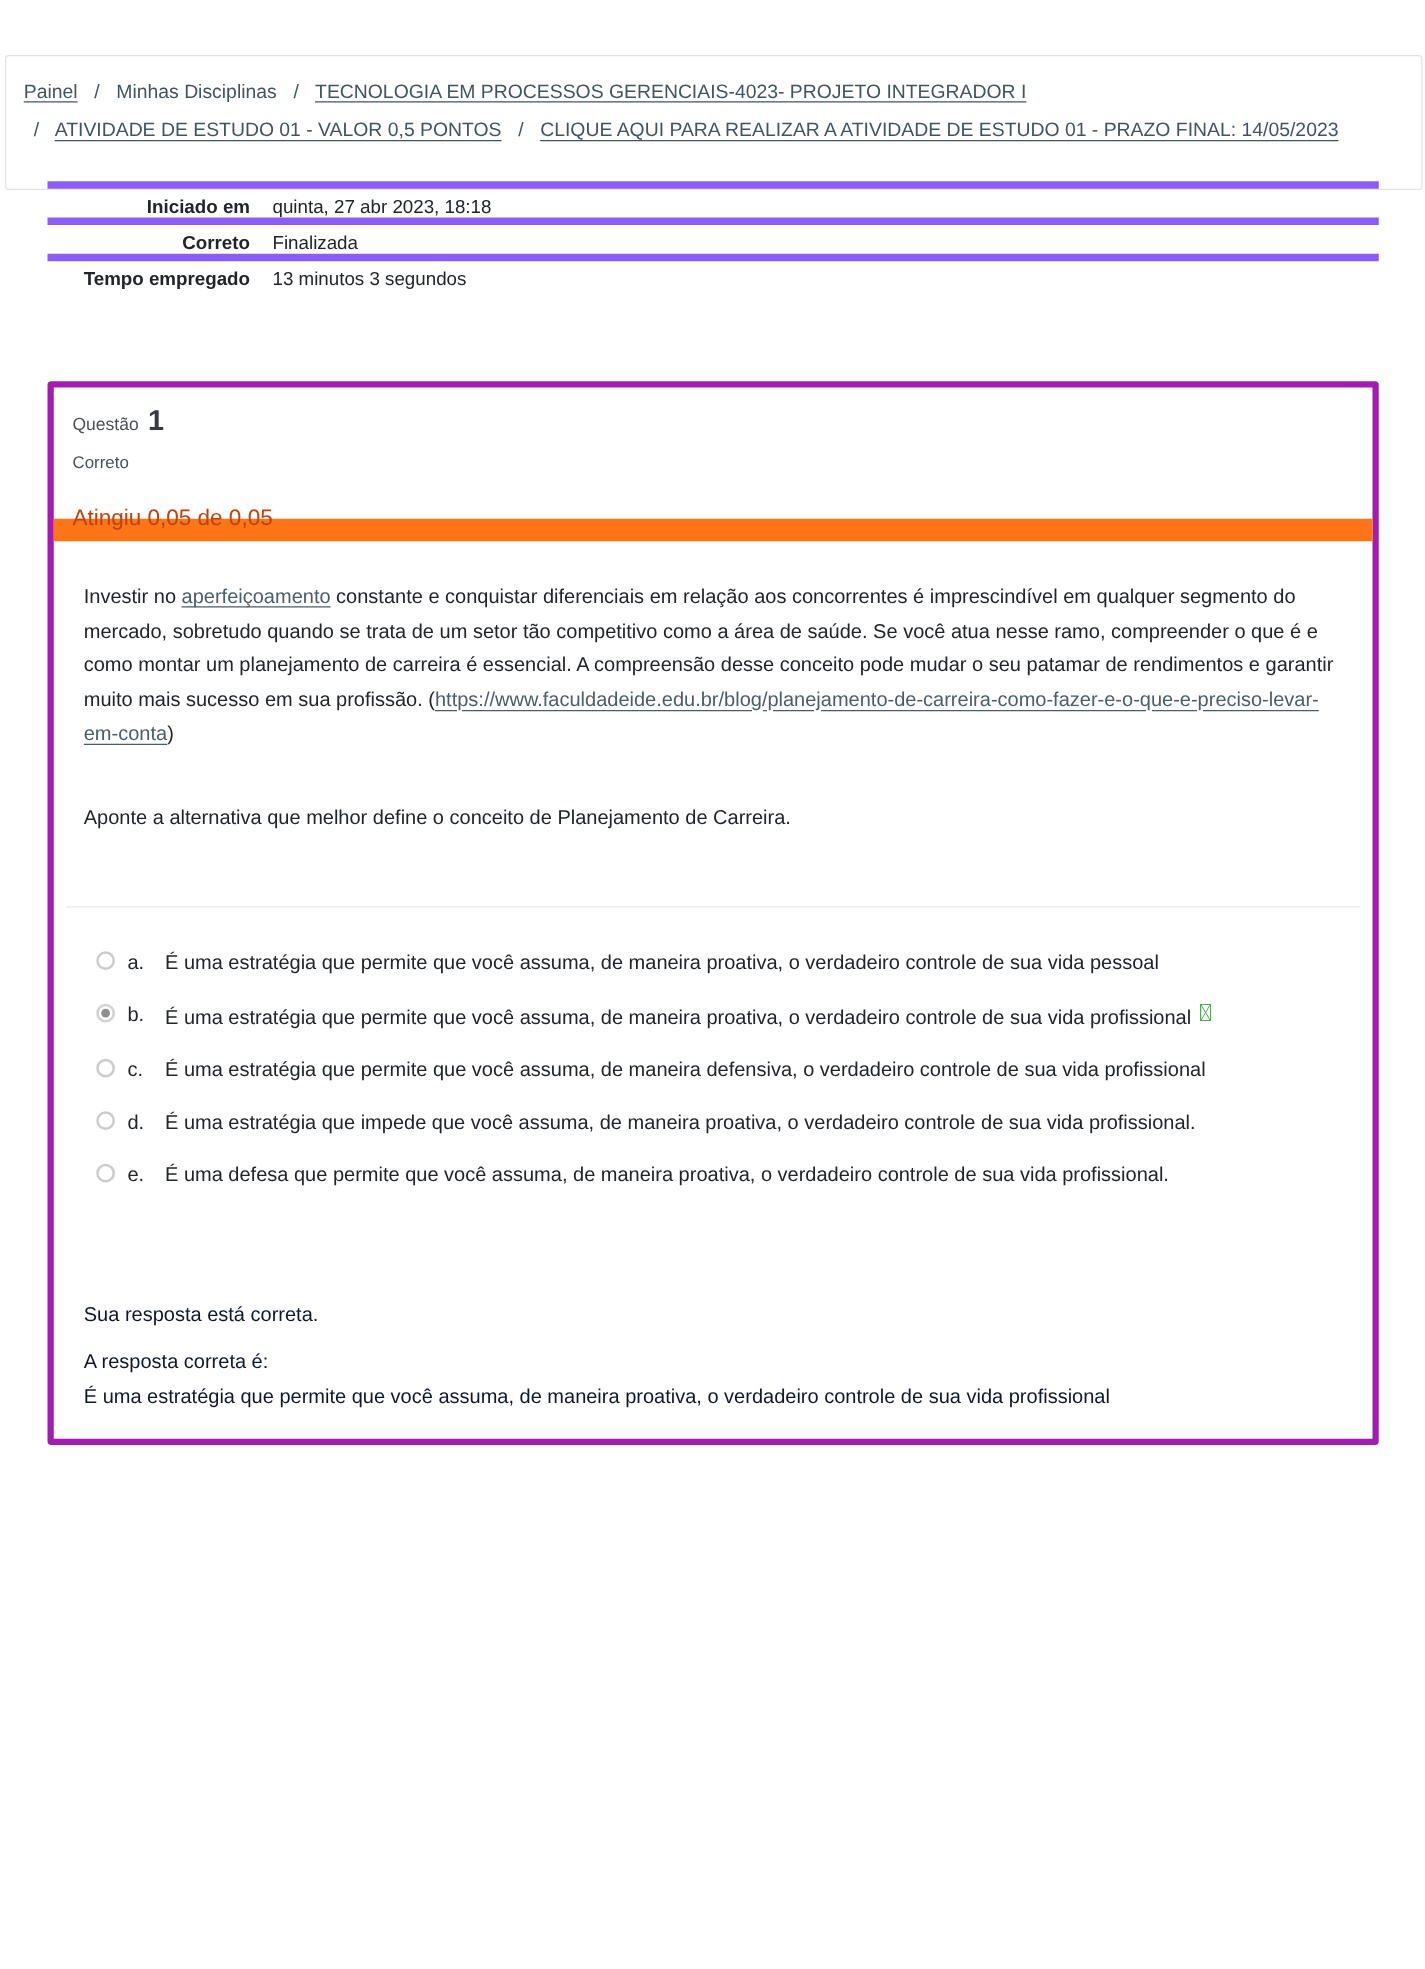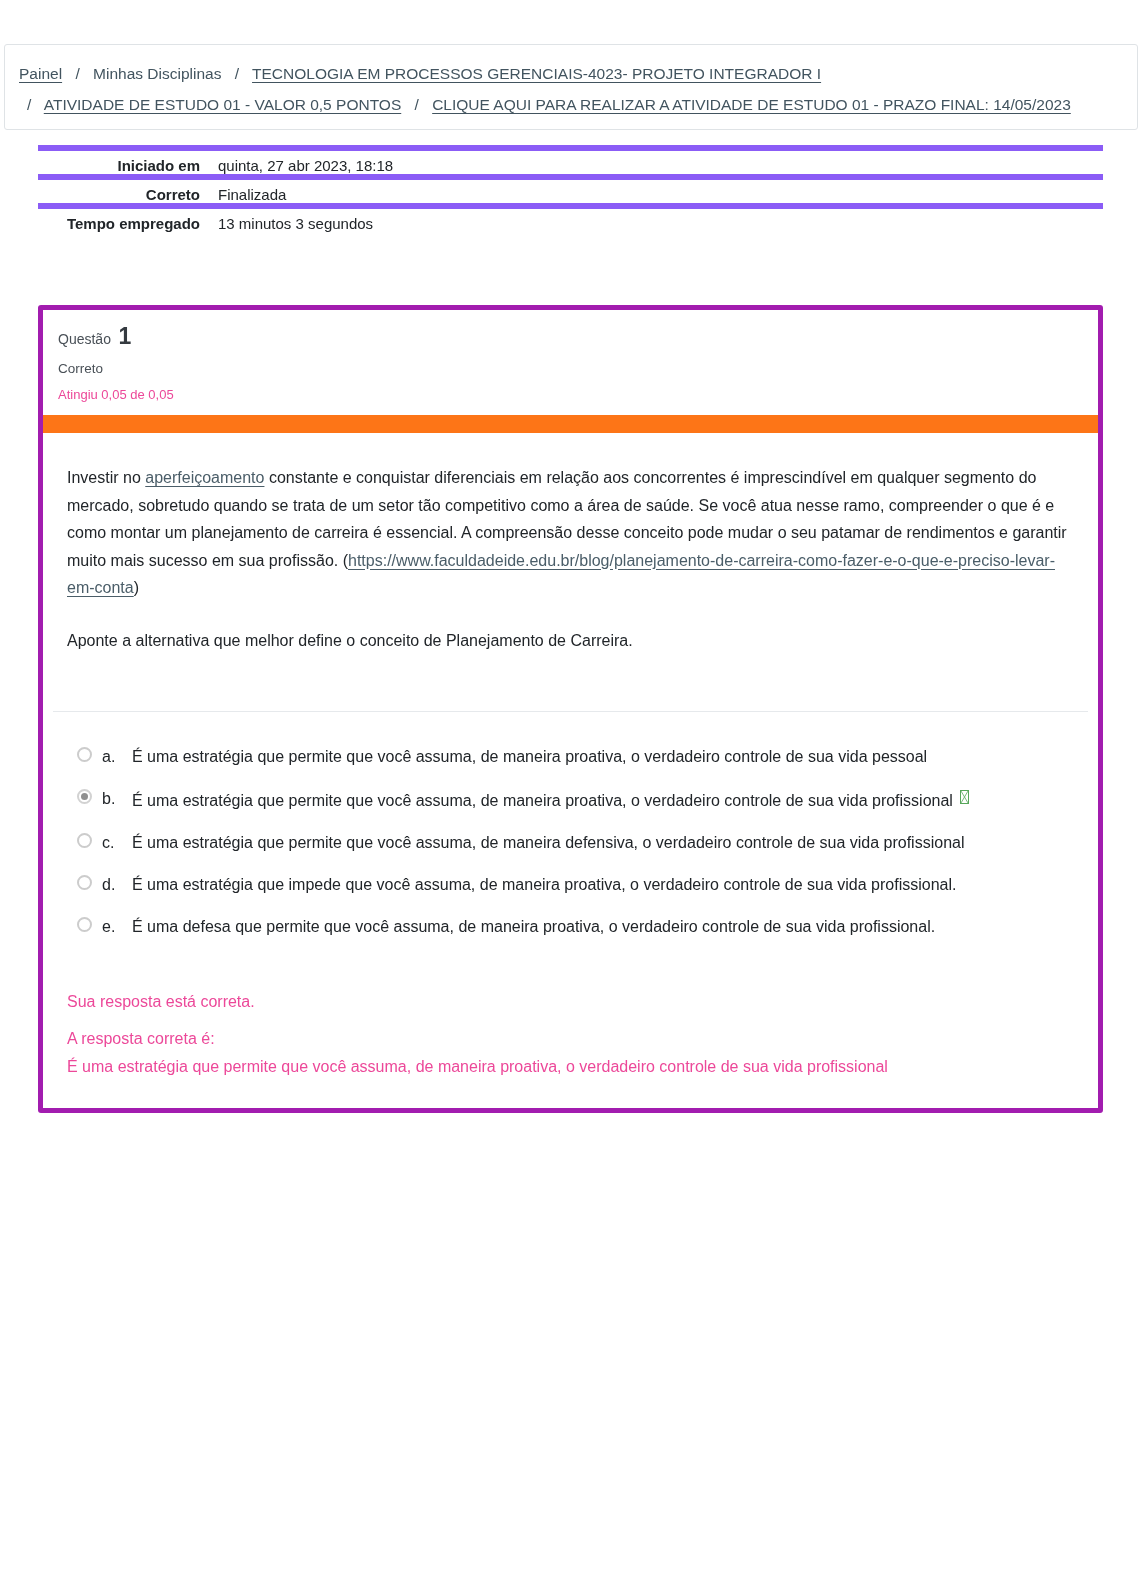--- a/index.html
+++ b/index.html
@@ -13,21 +13,21 @@
   }
   :root { }
 
   
   .breadcrumb-box {
     position: absolute;
     left: 4px; top: 44px;
     width: 1134px;
     border: 1px solid #dfe3e6;
     border-radius: 3px;
-    padding: 13px 12px 9px 14px;
+    padding: 13px 12px 31px 14px;
     background: #fff;
   }
   .crumb-row {
     font-size: 15.5px;
     line-height: 31px;
     color: #42545f;
     white-space: nowrap;
   }
   .crumb-row .sep { margin: 0 9px; color: #42545f; }
   .crumb-row .sep.lead { margin-left: 8px; }
@@ -75,41 +75,41 @@
     background: #fff;
   }
   .q-info {
     padding: 13px 16px 0 15px;
     height: 105px;
   }
   .q-no-line { line-height: 26px; }
   .q-no-label { font-size: 14px; color: #495057; }
   .q-no-number { font-size: 23px; font-weight: 700; color: #343a40; padding-left: 3px; }
   .q-state { font-size: 13.5px; color: #495057; margin-top: 9px; }
-  .q-points { font-size: 13px; color: #ec4899; margin-top: 11px; }
+  .q-points { font-size: 18px; color: #c2410c; margin-top: 27px; }
   .q-accent-bar {
     height: 18px;
     width: 100%;
     background: #fd7517;
   }
   .q-content {
     padding: 31px 24px 20px 24px;
     font-size: 16px;
     line-height: 27.5px;
     color: #212529;
   }
   .q-text a, .q-link {
     color: #4a5d68;
     text-decoration: underline;
     text-underline-offset: 3px;
     cursor: pointer;
     overflow-wrap: anywhere;
   }
   .q-text b { font-weight: 400; }
-  .q-prompt { margin-top: 25px; }
+  .q-prompt { margin-top: 39px; }
   .q-divider {
     border: none;
     border-top: 1px solid #e6e9ec;
     margin: 57px -14px 0 -14px;
   }
 
   
   .options { margin-top: 31px; padding-left: 10px; }
   .option-row {
     display: flex;
@@ -142,21 +142,21 @@
     color: #212529;
   }
   .option-text { padding-left: 8px; color: #212529; }
   .broken-img-icon {
     display: inline-block;
     vertical-align: 2px;
     margin-left: 7px;
   }
 
   
-  .feedback { margin-top: 47px; color: #ec4899; }
+  .feedback { margin-top: 84px; color: #0f172a; }
   .feedback-line1 { }
   .feedback-line2 { margin-top: 10px; }
   .feedback-answer { }
 </style>
 </head>
 <body>
 
 <nav class="breadcrumb-box">
   <div class="crumb-row">
     <a class="crumb">Painel</a>

